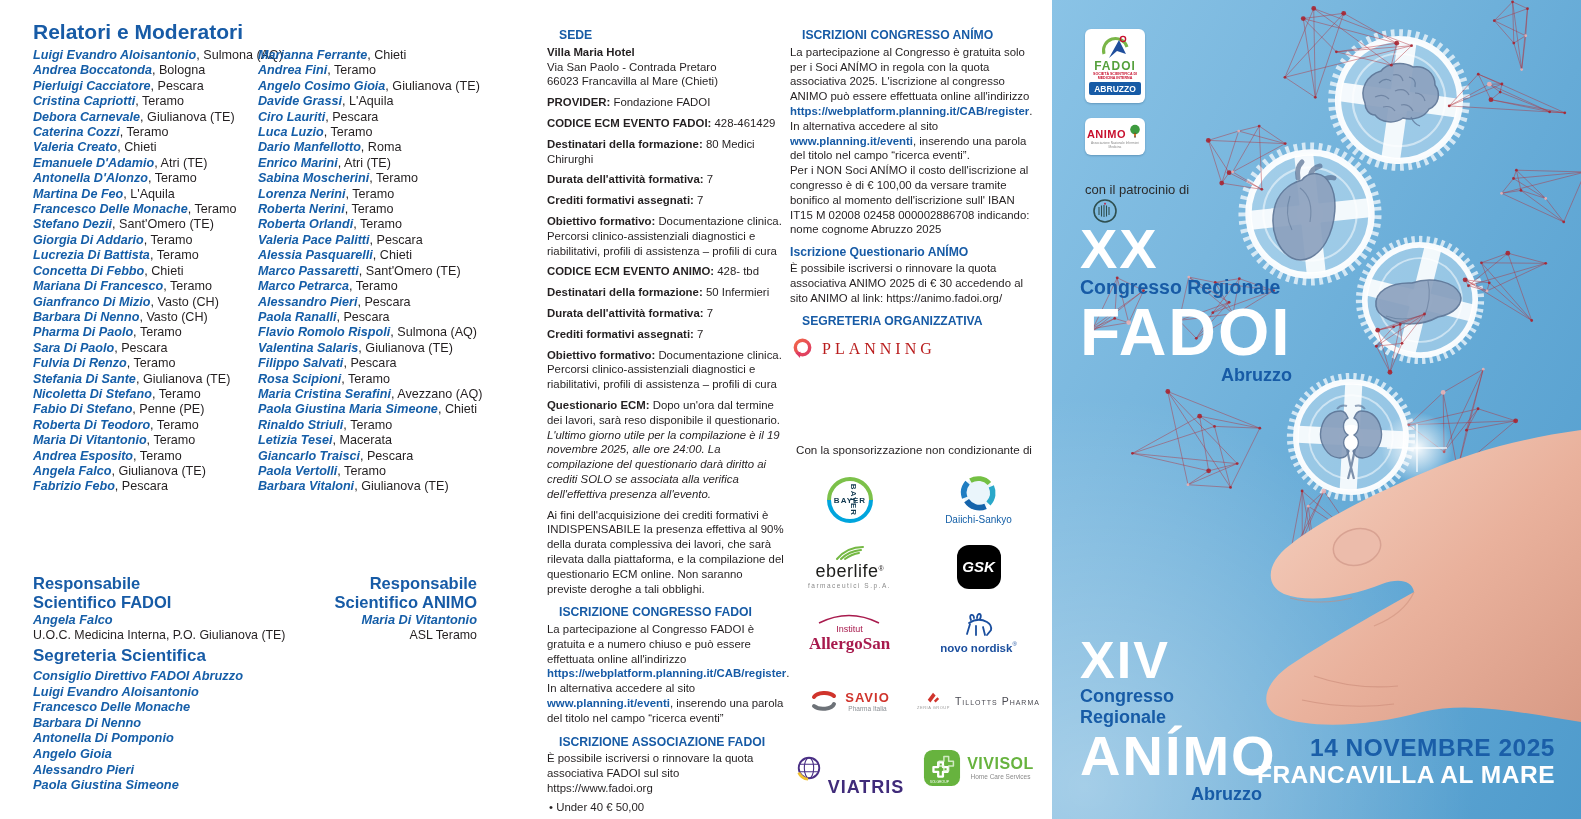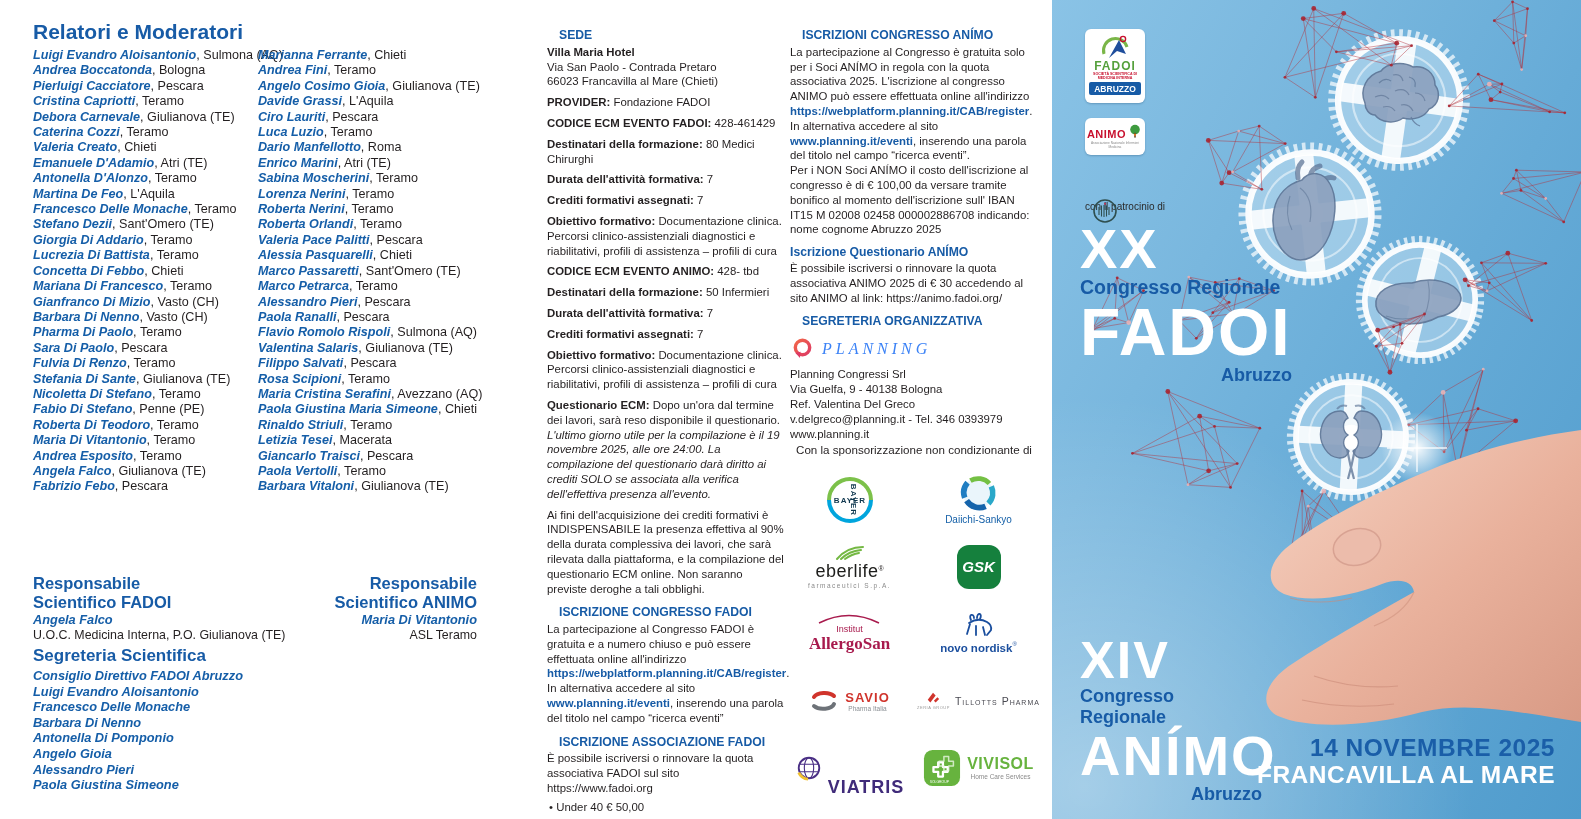--- a/index.html
+++ b/index.html
@@ -24,30 +24,30 @@
   .irow{margin:6px 0;}
   .irow b{color:#231f20;}
   .it{font-style:italic;}
   .lnk{color:#175ba6;font-weight:700;}
   .para{margin:6px 0;}
   .bullet{margin:3px 0 3px 2px;}
   .bullet::before{content:"• ";}
   .addr{line-height:15px;}
   
   .planning{display:flex;align-items:center;gap:8px;margin:8px 0 6px 0;}
-  .planning-word{font-family:"Liberation Serif",serif;font-size:16px;letter-spacing:4px;color:#3b82f6;font-style:italic;}
+  .planning-word{font-family:"Liberation Serif",serif;font-size:16px;letter-spacing:4px;color:#b91c1c;}
   
   .sponsor-note{position:absolute;left:789px;top:443px;width:250px;text-align:center;font-size:11.6px;}
   .sponsor-grid{position:absolute;left:785px;top:466px;width:258px;display:grid;
                 grid-template-columns:1fr 1fr;grid-auto-rows:67px;align-items:center;justify-items:center;}
   .spn{display:flex;flex-direction:column;align-items:center;justify-content:center;text-align:center;}
   .daiichi-label{font-size:10px;color:#1560a8;margin-top:2px;}
   .eberlife-word{font-size:18px;color:#1d1d1b;font-weight:500;letter-spacing:.5px;}
   .eberlife-sub{font-size:6.5px;color:#8a8a8a;letter-spacing:1.5px;}
-  .gsk-box{width:44px;height:44px;background:#15803d;border-radius:12px;display:flex;align-items:center;justify-content:center;
+  .gsk-box{width:44px;height:44px;background:#000000;border-radius:12px;display:flex;align-items:center;justify-content:center;
            color:#fff;font-weight:700;font-size:15px;font-style:italic;}
   .allergo-top{font-size:9px;color:#a81a4d;}
   .allergo-word{font-family:"Liberation Serif",serif;font-size:17px;font-weight:700;color:#a81a4d;}
   .novo-word{font-size:11.5px;font-weight:700;color:#1a4e9e;}
   .savio-word{font-size:13px;font-weight:700;color:#d0342c;letter-spacing:1px;text-align:center;}
   .savio-sub{font-size:6.5px;color:#8a8f94;line-height:7px;}
   .tillotts{display:flex;align-items:center;gap:5px;}
   .tillotts-word{font-size:10.5px;color:#4a4a52;font-variant:small-caps;letter-spacing:1px;}
   .tiny-gray{font-size:4px;color:#9a9a9a;letter-spacing:.5px;}
   .viatris{display:flex;align-items:center;gap:5px;}
@@ -64,21 +64,21 @@
   .logo-card{position:absolute;background:#fff;border-radius:6px;box-shadow:0 1px 2px rgba(0,40,80,.25);}
   .fadoi-card{left:33px;top:29px;width:60px;height:74px;display:flex;flex-direction:column;align-items:center;padding-top:3px;box-sizing:border-box;}
   .fadoi-word{color:#55a03c;font-weight:700;font-size:12px;letter-spacing:1px;line-height:12px;}
   .fadoi-tag{color:#c8102e;font-weight:700;font-size:3.6px;line-height:4px;text-align:center;width:52px;}
   .fadoi-band{margin-top:2px;background:#175ba6;color:#fff;font-weight:700;font-size:8.5px;
               width:52px;text-align:center;border-radius:2px;padding:1.5px 0;}
   .animo-card{left:33px;top:118px;width:60px;height:37px;display:flex;flex-direction:column;align-items:center;justify-content:center;}
   .animo-row{display:flex;align-items:flex-end;gap:1px;}
   .animo-word{color:#c8102e;font-weight:800;font-size:11px;letter-spacing:.5px;line-height:11px;}
   .animo-tag{color:#8a8a8a;font-size:3.2px;line-height:4px;margin-top:1.5px;text-align:center;}
-  .patroc-label{position:absolute;left:33px;top:182px;font-size:10px;color:#2b2b2b;margin-top:19px;}
+  .patroc-label{position:absolute;left:33px;top:182px;font-size:13px;color:#2b2b2b;}
   .patroc-emblem{position:absolute;left:40px;top:198px;}
   .cv-t1{position:absolute;left:28px;top:222px;width:212px;}
   .cv-t2{position:absolute;left:28px;top:636px;width:182px;}
   .cv-num{color:#fff;font-weight:800;letter-spacing:2px;line-height:.95;}
   .cv-t1 .cv-num{font-size:56px;}
   .cv-t2 .cv-num{font-size:52px;}
   .cv-line{color:#175ba6;font-weight:700;font-size:19.5px;margin-top:1px;}
   .cv-t2 .cv-line{font-size:18px;}
   .cv-name{color:#fff;font-weight:800;letter-spacing:2px;line-height:1;margin-top:0px;}
   .cv-t1 .cv-name{font-size:66px;}
@@ -309,31 +309,20 @@
             <linearGradient id="plg" x1="0" y1="0" x2="1" y2="1">
           <stop offset="0" stop-color="#f26649"></stop>
               <stop offset="1" stop-color="#dd3a64"></stop>
             </linearGradient>
           </defs>
         <circle cx="12.5" cy="10.5" r="7.2" fill="none" stroke="url(#plg)" stroke-width="3.4"></circle>
         <path d="M5.5,16 L10,21 L10.6,14.8 Z" fill="#dd3a64"></path>
       </svg>
       <span class="planning-word">PLANNING</span>
     </div>
-    <div>
-  <div class="addr">Planning Congressi Srl</div>
-
-  <div class="addr">Via Guelfa, 9 - 40138 Bologna</div>
-
-  <div class="addr">Ref. Valentina Del Greco</div>
-
-  <div class="addr">v.delgreco@planning.it - Tel. 346 0393979</div>
-
-  <div class="addr">www.planning.it</div>
-</div>
   </div>
 
   <div class="sponsor-note">Con la sponsorizzazione non condizionante di</div>
 
   <div class="sponsor-grid">
     <div class="spn">
       <svg width="48" height="48" viewBox="0 0 48 48">
         <circle cx="24" cy="24" r="21" fill="#fff"></circle>
         <path d="M24,3 A21,21 0 0 0 3,24" fill="none" stroke="#7cc14a" stroke-width="4"></path>
         <path d="M3,24 A21,21 0 0 0 24,45" fill="none" stroke="#00a5dd" stroke-width="4"></path>

